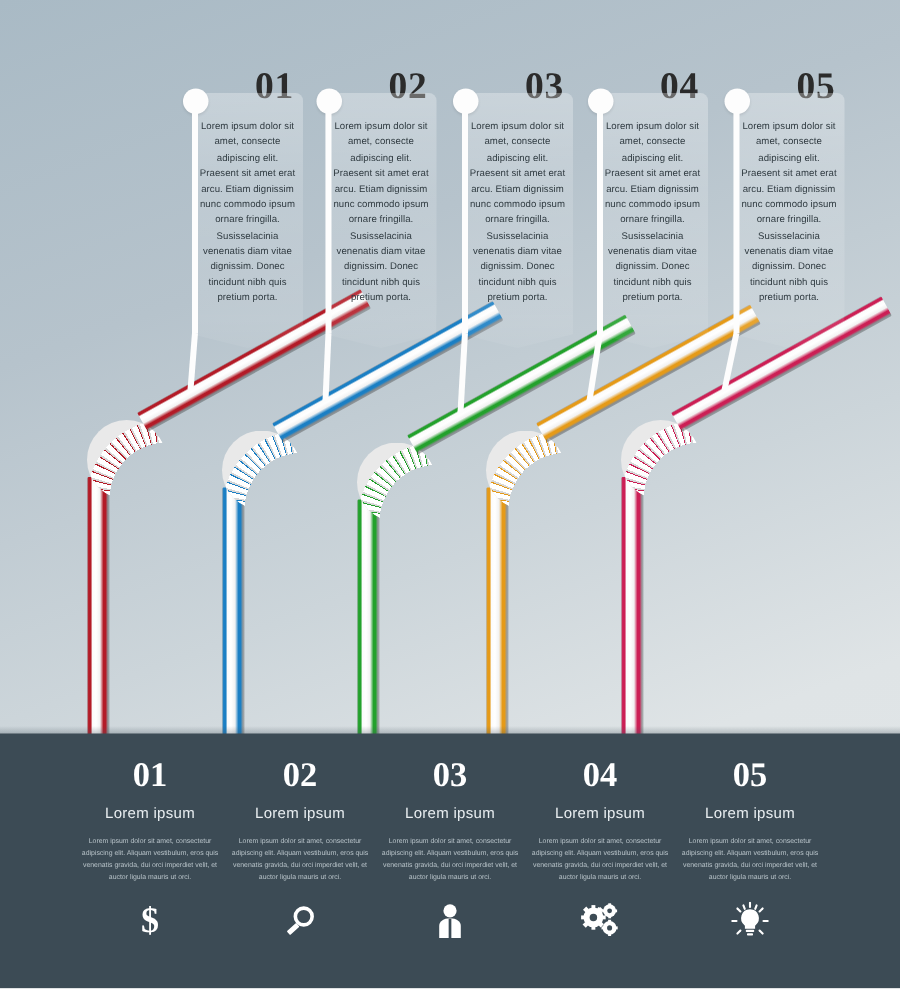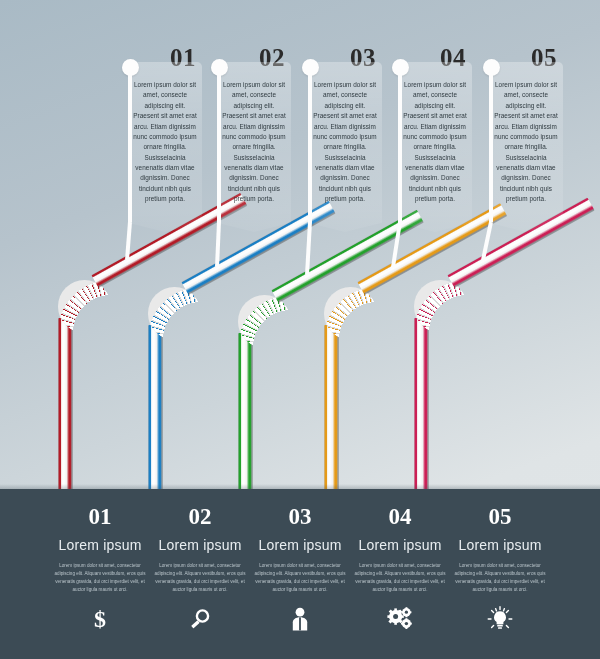--- a/index.html
+++ b/index.html
@@ -121,21 +121,21 @@
   }
   .bnum {
     font-family: "Liberation Serif", serif;
     font-weight: 700;
     font-size: 23px;
     color: #ffffff;
     line-height: 1;
   }
   .btitle {
     margin-top: 9px;
-    font-size: 14px;
+    font-size: 10px;
     color: #e9eef1;
     letter-spacing: 0.2px;
   }
   .btext {
     margin-top: 9px;
     font-size: 4.6px;
     line-height: 1.75;
     color: #b9c4ca;
     padding: 0 6px;
   }

